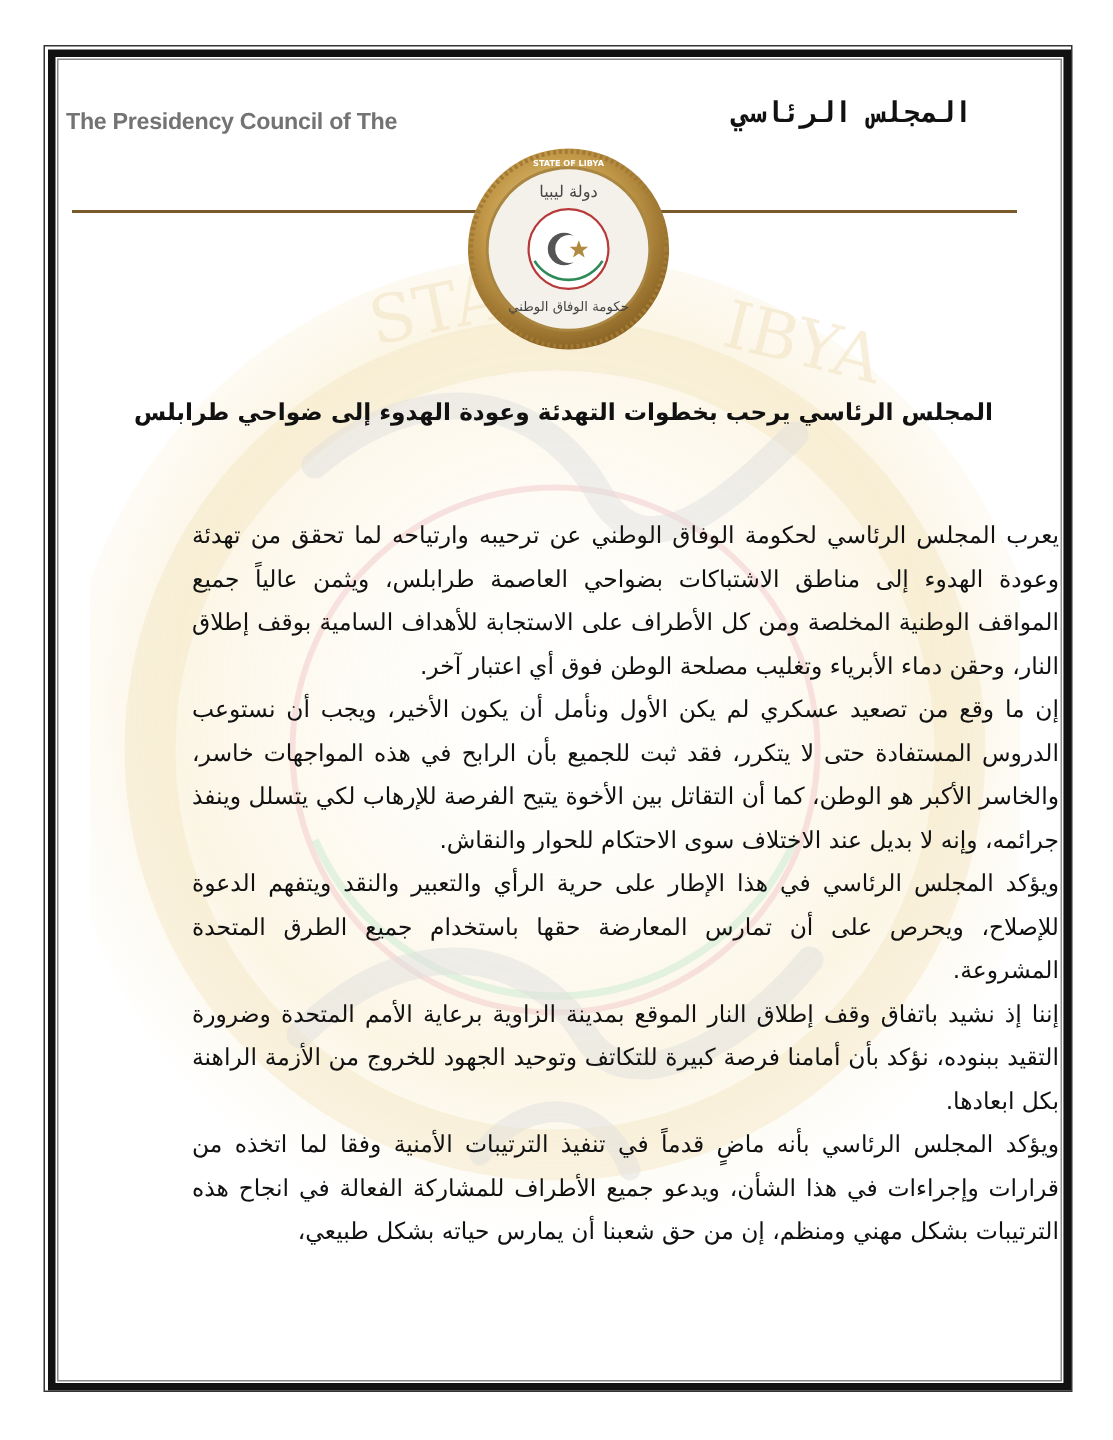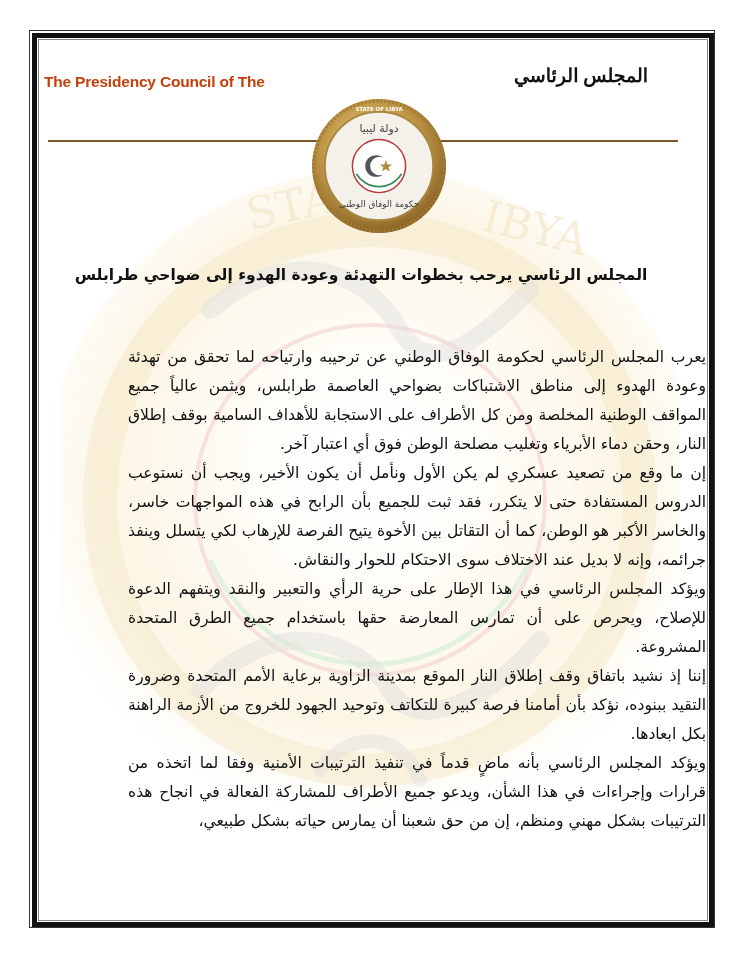--- a/index.html
+++ b/index.html
@@ -1,26 +1,26 @@
 <!DOCTYPE html>
 <html><head>
 <meta charset="utf-8">
 <style>
   html, body { margin: 0; padding: 0; background: #ffffff; }
   body { width: 742px; height: 960px; position: relative; overflow: hidden; font-family: "DejaVu Sans", sans-serif; }
   .frame-outer { position: absolute; left: 29px; top: 30px; width: 684px; height: 896px; border: 1px solid #333; }
   .frame-inner { position: absolute; left: 32px; top: 33px; width: 672px; height: 884px; border: 5px solid #111; box-shadow: inset 0 0 0 1px #fff, inset 0 0 0 2px #888; }
-  .header-en { position: absolute; left: 44px; top: 72px; font-family: "Liberation Sans", sans-serif; font-weight: bold; font-size: 15.5px; line-height: 19px; color: #c2410c; letter-spacing: -0.2px; }
-  .header-ar { position: absolute; right: 68px; top: 62px; direction: rtl; text-align: right; font-family: Liberation Serif, serif; font-weight: bold; font-size: 19px; line-height: 28px; color: #111; }
+  .header-en { position: absolute; left: 44px; top: 72px; font-family: "Liberation Sans", sans-serif; font-weight: bold; font-size: 15.5px; line-height: 19px; color: #737373; letter-spacing: -0.2px; }
+  .header-ar { position: absolute; right: 68px; top: 62px; direction: rtl; text-align: right; font-family: Liberation Mono, monospace; font-weight: bold; font-size: 19px; line-height: 28px; color: #111; }
   .rule { position: absolute; top: 140px; height: 2px; background: #7a5a2a; }
   .rule-left { left: 48px; width: 270px; }
   .rule-right { left: 440px; width: 238px; }
   .seal { position: absolute; left: 310px; top: 97px; width: 138px; height: 138px; }
   .watermark { position: absolute; left: 60px; top: 170px; width: 620px; height: 720px; opacity: 0.5; pointer-events: none; }
-  .doc-title { position: absolute; left: 60px; right: 80px; top: 266px; direction: rtl; text-align: center; font-family: "DejaVu Sans", sans-serif; font-weight: bold; font-size: 15.5px; color: #111; white-space: nowrap; }
+  .doc-title { position: absolute; left: 60px; right: 80px; top: 266px; direction: rtl; text-align: right; font-family: "DejaVu Sans", sans-serif; font-weight: bold; font-size: 15.5px; color: #111; white-space: nowrap; }
   .body-text { position: absolute; left: 80px; width: 578px; top: 343px; direction: rtl; text-align: justify; text-align-last: right; font-family: "DejaVu Sans", sans-serif; font-size: 15.6px; line-height: 29px; color: #111; margin-left: 48px; }
   .body-text p { margin: 0; }
 </style>
 </head>
 <body>
 
 <div class="frame-outer"></div>
 <div class="frame-inner"></div>
 
 <svg class="watermark" viewBox="0 0 620 720">

